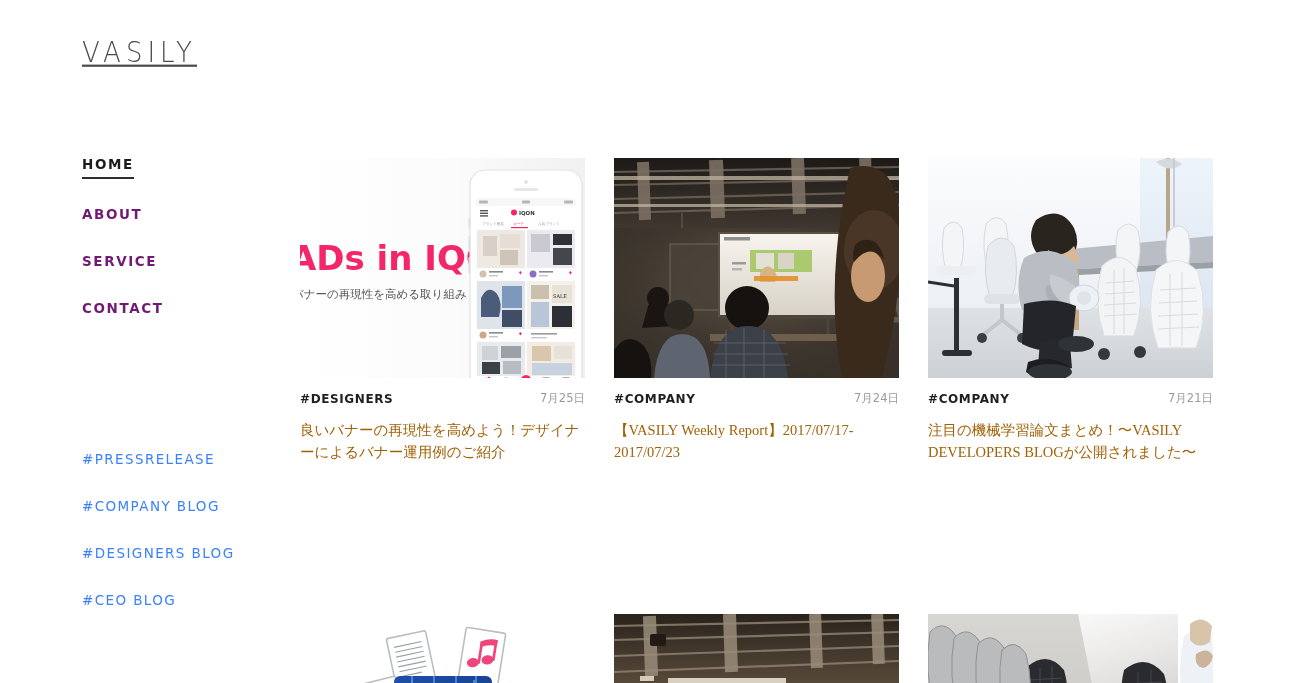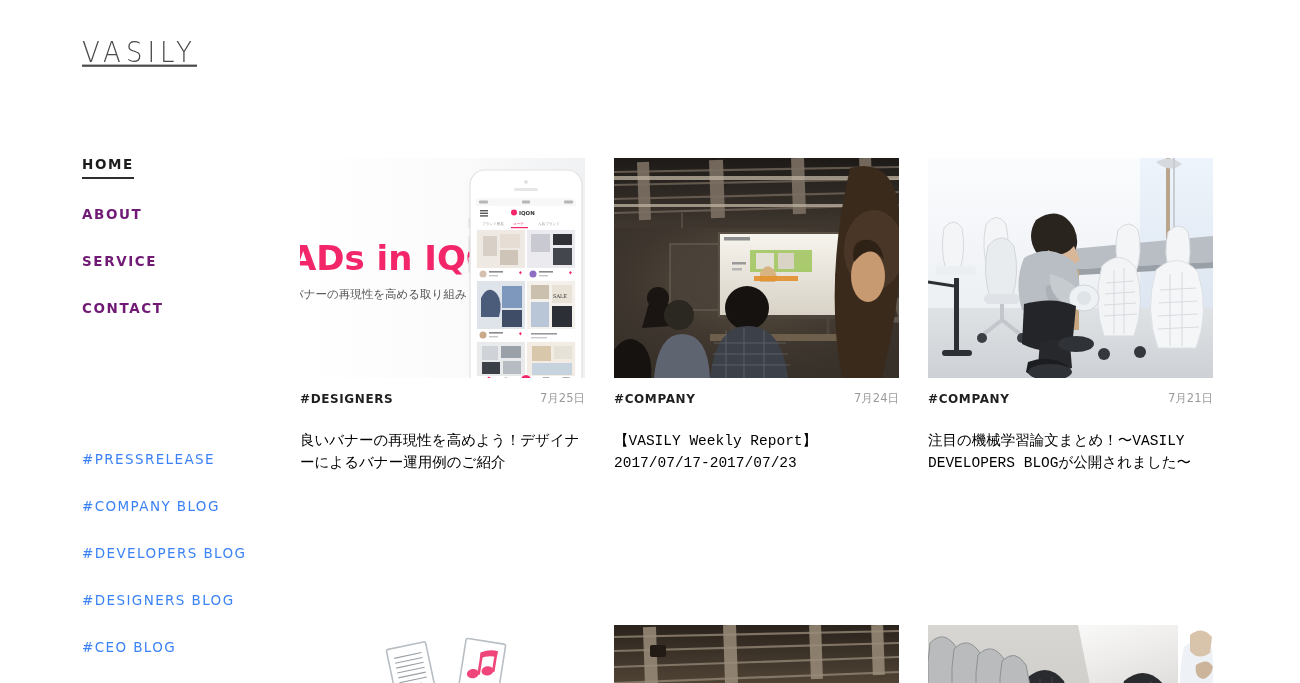--- a/index.html
+++ b/index.html
@@ -114,25 +114,25 @@
     color: #1f1f1f;
     font-family: "DejaVu Sans", sans-serif;
   }
   .date {
     font-size: 11.5px;
     color: #9a9a9a;
     font-family: "DejaVu Sans", sans-serif;
     margin-left: 37px;
   }
   .title {
-    margin-top: 24px;
+    margin-top: 13px;
     font-size: 14.5px;
     line-height: 1.55;
-    color: #000000;
-    font-family: Liberation Mono, monospace;
+    color: #a16207;
+    font-family: Liberation Serif, serif;
   }
 
   
   .art { position: absolute; inset: 0; width: 100%; height: 100%; display: block; }
 </style>
 </head>
 <body>
 
 <div class="page">
 
@@ -153,23 +153,20 @@
         <a class="nav-link" href="#">CONTACT</a>
       </li>
     </ul>
 
     <ul class="nav-tags">
       <li>
         <a class="tag-link" href="#">#PRESSRELEASE</a>
       </li>
       <li>
         <a class="tag-link" href="#">#COMPANY BLOG</a>
-      </li>
-      <li>
-        <a class="tag-link" href="#">#DEVELOPERS BLOG</a>
       </li>
       <li>
         <a class="tag-link" href="#">#DESIGNERS BLOG</a>
       </li>
       <li>
         <a class="tag-link" href="#">#CEO BLOG</a>
       </li>
     </ul>
   </nav>
 

